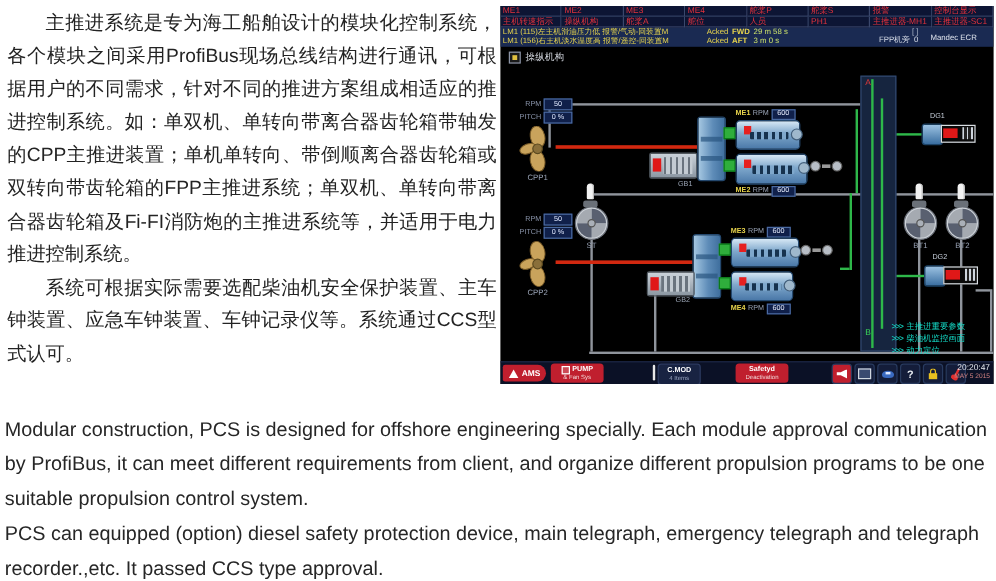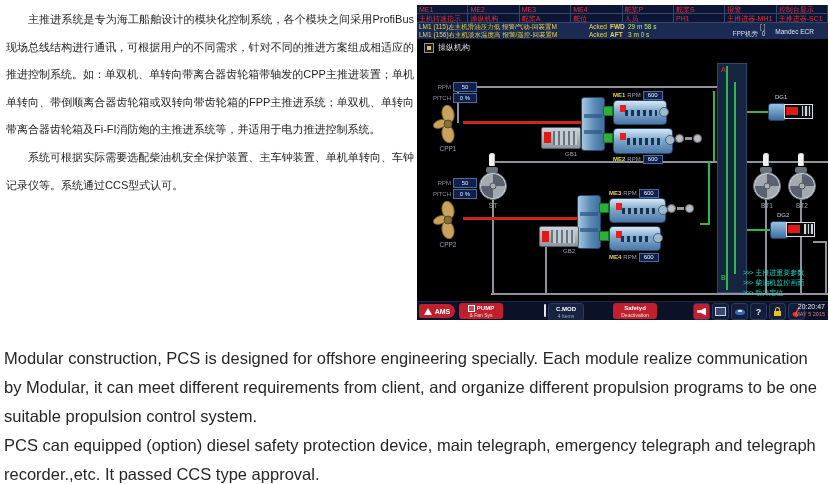--- a/index.html
+++ b/index.html
@@ -1,21 +1,21 @@
 <!DOCTYPE html>
 <html><head>
 <meta charset="utf-8">
 <style>
   html,body{margin:0;padding:0;background:#fff;}
   body{font-family:"Liberation Sans","DejaVu Sans",sans-serif;}
   .page{position:relative;width:830px;height:484px;background:#ffffff;overflow:hidden;}
   .abs{position:absolute;}
 
   
-  .cn{position:absolute;left:6px;top:6px;width:408px;font-size:11px;line-height:27.6px;
+  .cn{position:absolute;left:6px;top:6px;width:408px;font-size:16px;line-height:27.6px;
       color:#232323;text-align:justify;}
   .cn p{margin:0;text-indent:2em;}
   .en{position:absolute;left:4px;top:344px;width:824px;font-size:16.5px;line-height:29px;color:#262626;}
   .en p{margin:0;}
 
   
   .shot{position:absolute;left:417px;top:5px;width:411px;height:315px;background:#000;overflow:hidden;}
 
   
   .hd-row{display:flex;position:absolute;left:0;width:411px;height:9px;}
@@ -142,21 +142,21 @@
   .tb-time{color:#e8ecf2;font-size:7px;line-height:8px;}
   .tb-date{color:#d08080;font-size:5.5px;line-height:7px;}
 </style>
 </head>
 <body>
 
 <div class="page">
 
   <div class="cn">
     <p>主推进系统是专为海工船舶设计的模块化控制系统，各个模块之间采用ProfiBus现场总线结构进行通讯，可根据用户的不同需求，针对不同的推进方案组成相适应的推进控制系统。如：单双机、单转向带离合器齿轮箱带轴发的CPP主推进装置；单机单转向、带倒顺离合器齿轮箱或双转向带齿轮箱的FPP主推进系统；单双机、单转向带离合器齿轮箱及Fi-FI消防炮的主推进系统等，并适用于电力推进控制系统。</p>
-    <p>系统可根据实际需要选配柴油机安全保护装置、主车钟装置、单机单转向、车钟记录仪等。系统通过CCS型式认可。</p>
+    <p>系统可根据实际需要选配柴油机安全保护装置、主车钟装置、应急车钟装置、车钟记录仪等。系统通过CCS型式认可。</p>
   </div>
 
   <div class="shot">
 
     <div class="hd-row" style="top:0;">
       <div class="hd-cell">ME1</div>
       <div class="hd-cell">ME2</div>
       <div class="hd-cell">ME3</div>
       <div class="hd-cell">ME4</div>
       <div class="hd-cell">舵桨P</div>
@@ -447,17 +447,17 @@
           </span>
       </div>
       <div class="tb-clock">
         <div class="tb-time">20:20:47</div>
         <div class="tb-date">MAY 5 2015</div>
       </div>
     </div>
   </div>
 
   <div class="en">
-    <p>Modular construction, PCS is designed for offshore engineering specially. Each module realize communication by Modular, it can meet different requirements from client, and organize different propulsion programs to be one suitable propulsion control system.</p>
+    <p>Modular construction, PCS is designed for offshore engineering specially. Each module approval communication by ProfiBus, it can meet different requirements from client, and organize different propulsion programs to be one suitable propulsion control system.</p>
     <p>PCS can equipped (option) diesel safety protection device, main telegraph, emergency telegraph and telegraph recorder.,etc. It passed CCS type approval.</p>
   </div>
 
 </div>
 
 </body></html>

